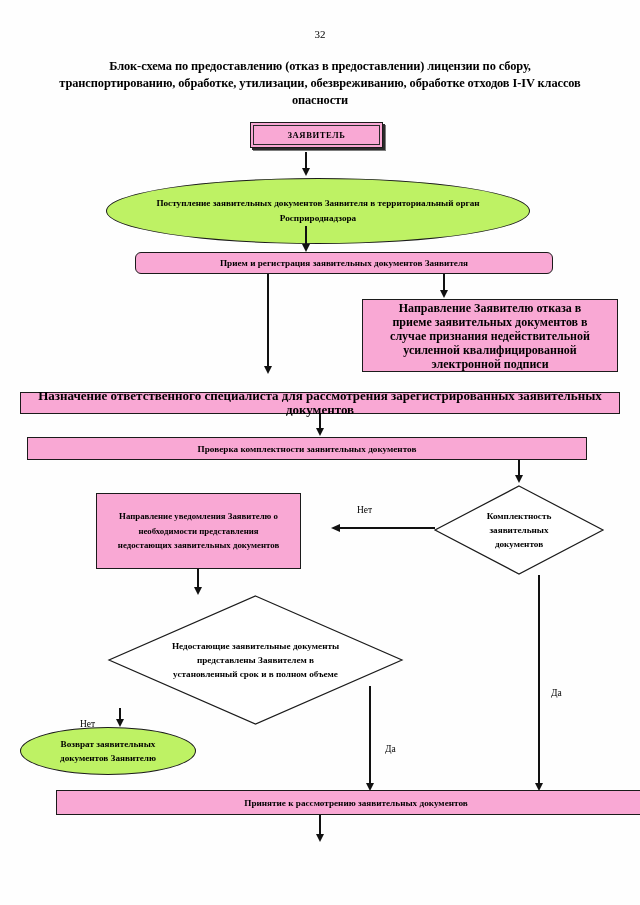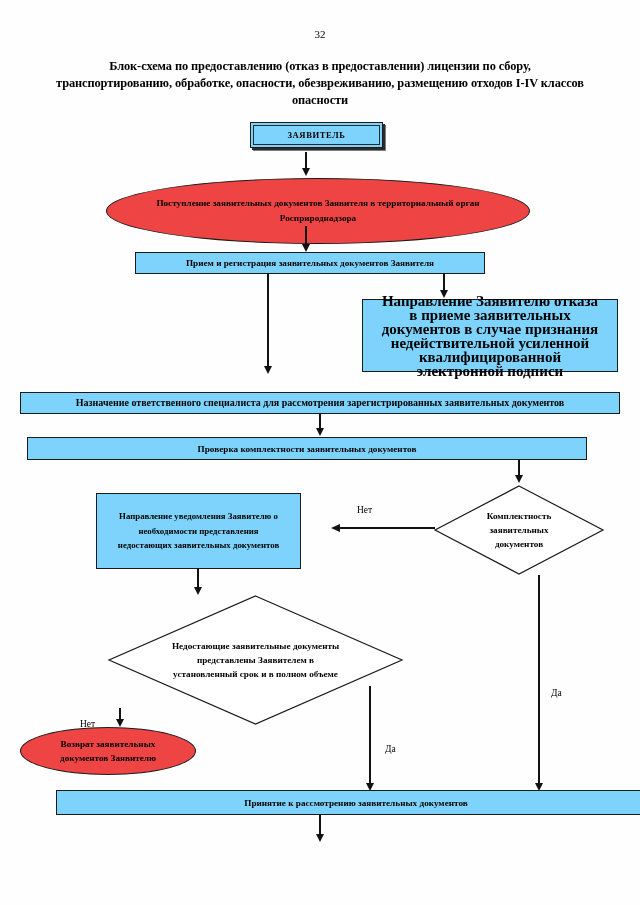--- a/index.html
+++ b/index.html
@@ -37,21 +37,21 @@
     font-weight: bold;
     font-size: 12.4px;
     line-height: 17px;
     letter-spacing: -0.1px;
   }
   
   .node {
     position: absolute;
     box-sizing: border-box;
     border: 1px solid #1b1b1b;
-    background: #7dd3fc;
+    background: #f9a8d4;
     display: flex;
     align-items: center;
     justify-content: center;
     text-align: center;
     font-weight: bold;
     font-size: 9.2px;
     line-height: 14px;
     padding: 2px 16px;
   }
   .node.tight { line-height: 13px; }
@@ -66,21 +66,21 @@
     left: 2px; top: 2px; right: 2px; bottom: 2px;
     border: 1px solid #2a2a2a;
     pointer-events: none;
   }
   
   .ellipse {
     position: absolute;
     box-sizing: border-box;
     border: 1px solid #1b1b1b;
     border-radius: 50%;
-    background: #ef4444;
+    background: #bef264;
     display: flex;
     align-items: center;
     justify-content: center;
     text-align: center;
     font-weight: bold;
     font-size: 9.2px;
     line-height: 15px;
     padding: 4px 10px;
   }
   
@@ -136,52 +136,52 @@
     white-space: nowrap;
   }
 </style>
 </head>
 <body>
 
 <div id="page">
 
   <div id="page-number">32</div>
 
-  <div id="doc-title">Блок-схема по предоставлению (отказ в предоставлении) лицензии по сбору, транспортированию, обработке, опасности, обезвреживанию, размещению отходов I-IV классов опасности</div>
+  <div id="doc-title">Блок-схема по предоставлению (отказ в предоставлении) лицензии по сбору, транспортированию, обработке, утилизации, обезвреживанию, обработке отходов I-IV классов опасности</div>
 
   <div class="node shadow3d" style="left:250px; top:122px; width:133px; height:26px;">
     <span style="font-size:8.6px; letter-spacing:0.6px;">ЗАЯВИТЕЛЬ</span>
   </div>
 
   <div class="vline" style="left:305px; top:152px; height:18px;"></div>
   <div class="arrowhead-down" style="left:301.5px; top:168px;"></div>
 
   <div class="ellipse" style="left:106px; top:178px; width:424px; height:66px;">
     <span style="max-width:330px;">Поступление заявительных документов Заявителя  в территориальный орган Росприроднадзора</span>
   </div>
 
   <div class="vline" style="left:305px; top:226px; height:22px;"></div>
   <div class="arrowhead-down" style="left:301.5px; top:244px;"></div>
 
-  <div class="node" style="left:135px; top:252px; width:350px; height:22px;">
+  <div class="node" style="left:135px; top:252px; width:418px; height:22px;border-radius:6px;">
     <span>Прием и регистрация заявительных документов Заявителя</span>
   </div>
 
   <div class="hline" style="left:443px; top:274px; width:2px; height:0;"></div>
   <div class="vline" style="left:443px; top:274px; height:20px;"></div>
   <div class="arrowhead-down" style="left:439.5px; top:290px;"></div>
 
-  <div class="node tight" style="left:362px; top:299px; width:256px; height:73px; font-size:15px; line-height:14px;">
+  <div class="node tight" style="left:362px; top:299px; width:256px; height:73px; font-size:12px; line-height:14px;">
     <span>Направление Заявителю отказа в приеме заявительных документов в случае признания недействительной усиленной квалифицированной электронной подписи</span>
   </div>
 
   <div class="vline" style="left:267px; top:274px; height:96px;"></div>
   <div class="arrowhead-down" style="left:263.5px; top:366px;"></div>
 
-  <div class="node" style="left:20px; top:392px; width:600px; height:22px; font-size:10px;justify-content:center;">
+  <div class="node" style="left:20px; top:392px; width:600px; height:22px; font-size:13px;justify-content:center;">
     <span>Назначение ответственного специалиста для рассмотрения зарегистрированных заявительных документов</span>
   </div>
 
   <div class="vline" style="left:319px; top:414px; height:16px;"></div>
   <div class="arrowhead-down" style="left:315.5px; top:428px;"></div>
 
   <div class="node" style="left:27px; top:437px; width:560px; height:23px;">
     <span>Проверка комплектности заявительных документов</span>
   </div>
 

